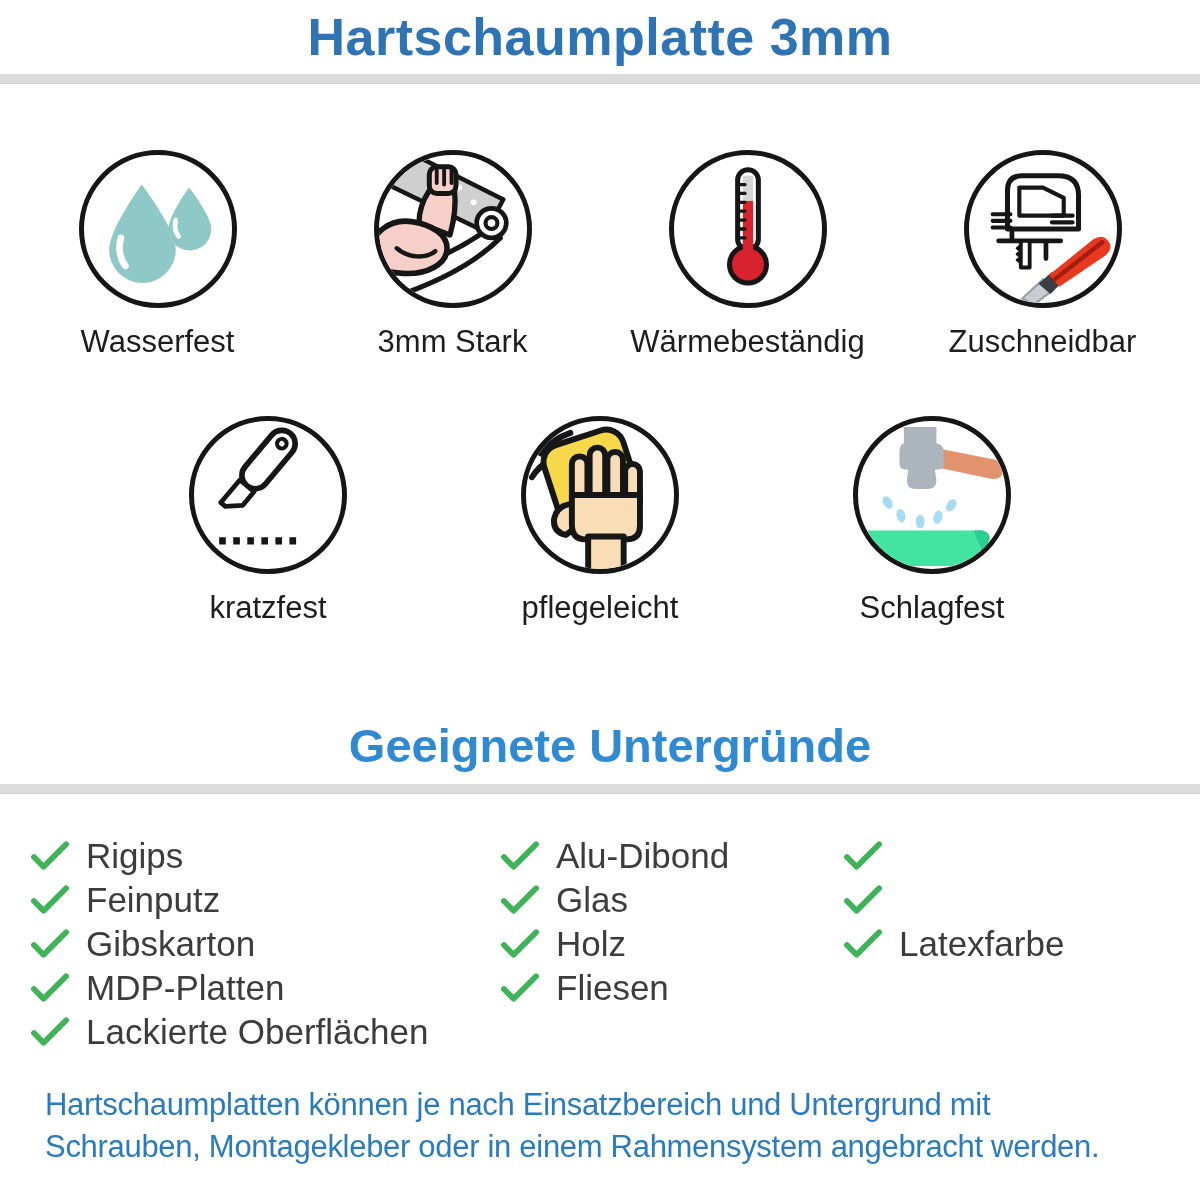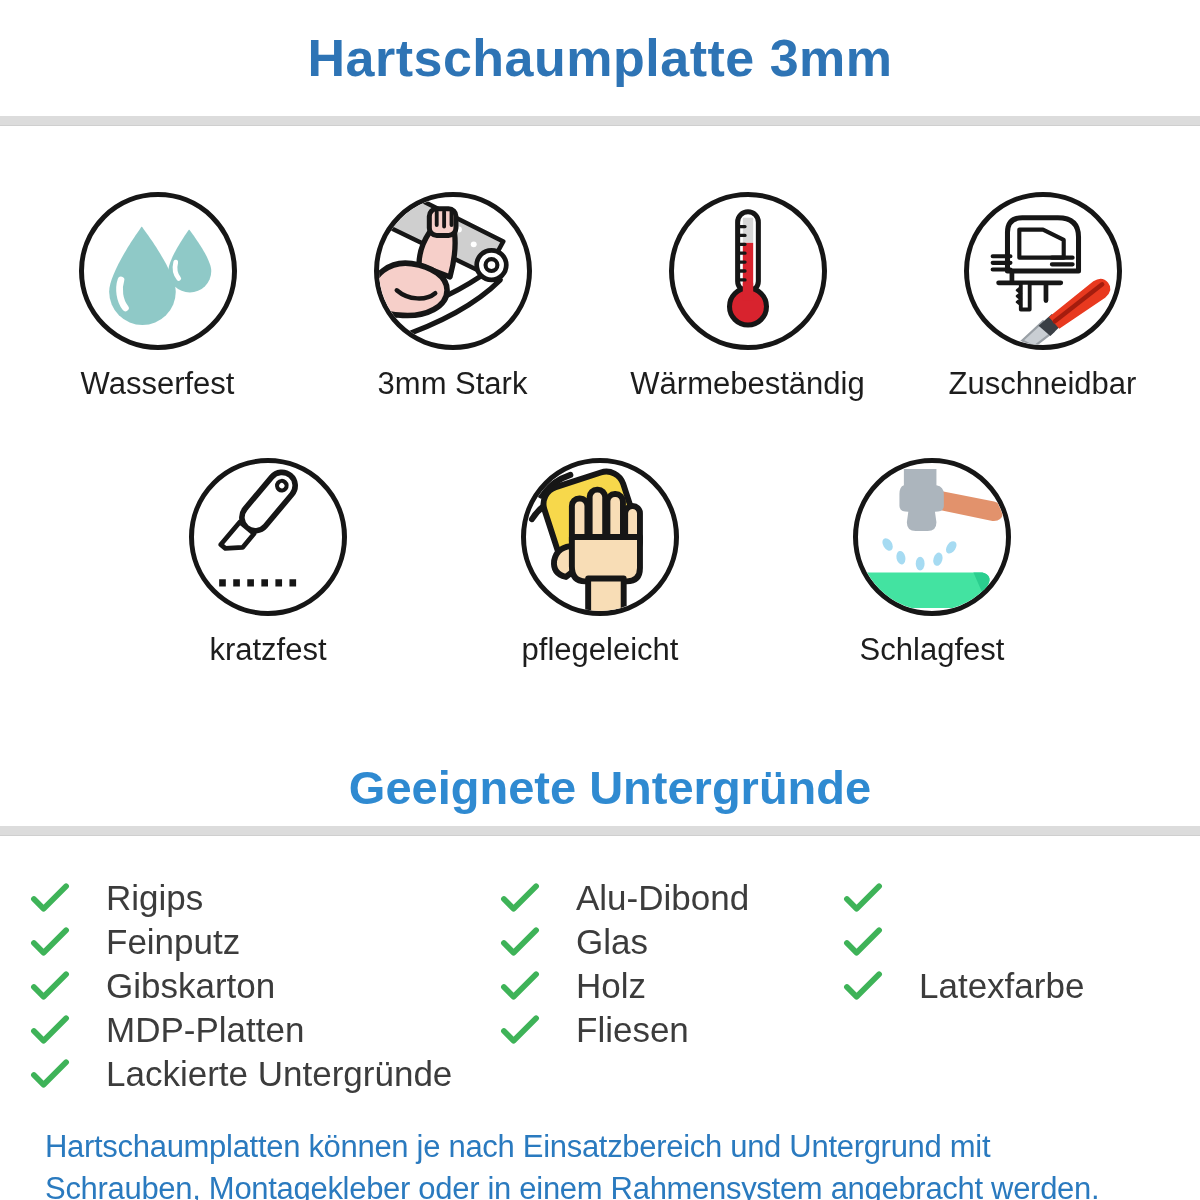--- a/index.html
+++ b/index.html
@@ -1,35 +1,35 @@
 <!DOCTYPE html>
 <html style="--title-blue: #2E74B5; --heading-blue: #2F8AD1; --footer-blue: #2A7ABF; --bar-gray: #DCDCDC; --check-green: #3EB358; --label-dark: #1D1D1D; --list-dark: #3C3C3C; --drop-teal: #8FC9C7; --thermo-red: #D8232E; --cloth-yellow: #F7D84B; --surface-mint: #43E3A1; --hammer-gray: #ACB5BD; --handle-orange: #E2926C; --knife-red: #E8391F; --splash-blue: #A6DBF2; --roll-gray: #CFCFCF; --skin: #F8DDB6; --arm-pink: #F6CFC9; --blade-silver: #C9CED3;"><head>
 <meta charset="utf-8">
 <style>
   html,body{margin:0;padding:0;}
   body{
     width:1200px;height:1200px;background:#ffffff;overflow:hidden;
     font-family:"Liberation Sans", sans-serif;
     position:relative;
   }
-  .titlewrap{height:116px;display:flex;align-items:center;justify-content:center;}
+  .titlewrap{height:74px;display:flex;align-items:center;justify-content:center;}
   .page-title{font-size:52px;font-weight:600;color:var(--title-blue,#2E74B5);letter-spacing:.5px;}
   .bar{height:9px;background:var(--bar-gray,#DCDCDC);border-bottom:1px solid #cfcfcf;}
   .row1{display:flex;padding:0 10px;margin-top:66px;}
   .row1 .feat{flex:1;display:flex;flex-direction:column;align-items:center;}
   .row2{display:flex;justify-content:center;margin-top:56px;gap:24px;}
   .row2 .feat{width:308px;display:flex;flex-direction:column;align-items:center;}
   .feat-circle{width:158px;height:158px;box-sizing:border-box;border:5px solid #161616;border-radius:50%;overflow:hidden;background:#fff;}
   .feat-circle svg{width:100%;height:100%;display:block;}
   .feat-label{margin-top:16px;font-size:31px;color:var(--label-dark,#1D1D1D);}
   .h2wrap{margin-top:80px;height:78px;display:flex;align-items:center;justify-content:center;padding-left:20px;}
   .section-title{font-size:47px;font-weight:600;color:var(--heading-blue,#2F8AD1);}
   .substrates{margin-top:40px;display:grid;grid-template-columns:470px 343px auto;padding-left:30px;align-content:start;}
   .sub-col{display:flex;flex-direction:column;}
-  .sub-item{display:flex;align-items:center;height:44px;gap:20px;}
+  .sub-item{display:flex;align-items:center;height:44px;}
   .check{width:40px;height:30px;flex:0 0 40px;margin-right:16px;}
   .sub-label{font-size:35px;color:var(--list-dark,#3C3C3C);white-space:nowrap;}
   .footer{padding:30px 40px 0 45px;font-size:31px;line-height:42px;color:var(--footer-blue,#2A7ABF);letter-spacing:-.3px;}
   .ic-stroke{stroke:#161616;fill:none;stroke-linecap:round;stroke-linejoin:round;}
 </style>
 </head>
 <body>
 
 <div class="titlewrap">
   <div class="page-title">Hartschaumplatte 3mm</div>
@@ -191,21 +191,21 @@
     <div class="sub-item">
         <svg class="check" viewBox="0 0 36 28">
           <path d="M3 15 L12 24 L33 3" style="stroke:var(--check-green);stroke-width:5.4;fill:none;stroke-linecap:round;stroke-linejoin:round"></path>
         </svg>
         <span class="sub-label">MDP-Platten</span>
       </div>
     <div class="sub-item">
         <svg class="check" viewBox="0 0 36 28">
           <path d="M3 15 L12 24 L33 3" style="stroke:var(--check-green);stroke-width:5.4;fill:none;stroke-linecap:round;stroke-linejoin:round"></path>
         </svg>
-        <span class="sub-label">Lackierte Untergründe</span>
+        <span class="sub-label">Lackierte Oberflächen</span>
       </div>
   </div>
   <div class="sub-col">
     <div class="sub-item">
         <svg class="check" viewBox="0 0 36 28">
           <path d="M3 15 L12 24 L33 3" style="stroke:var(--check-green);stroke-width:5.4;fill:none;stroke-linecap:round;stroke-linejoin:round"></path>
         </svg>
         <span class="sub-label">Alu-Dibond</span>
       </div>
     <div class="sub-item">

